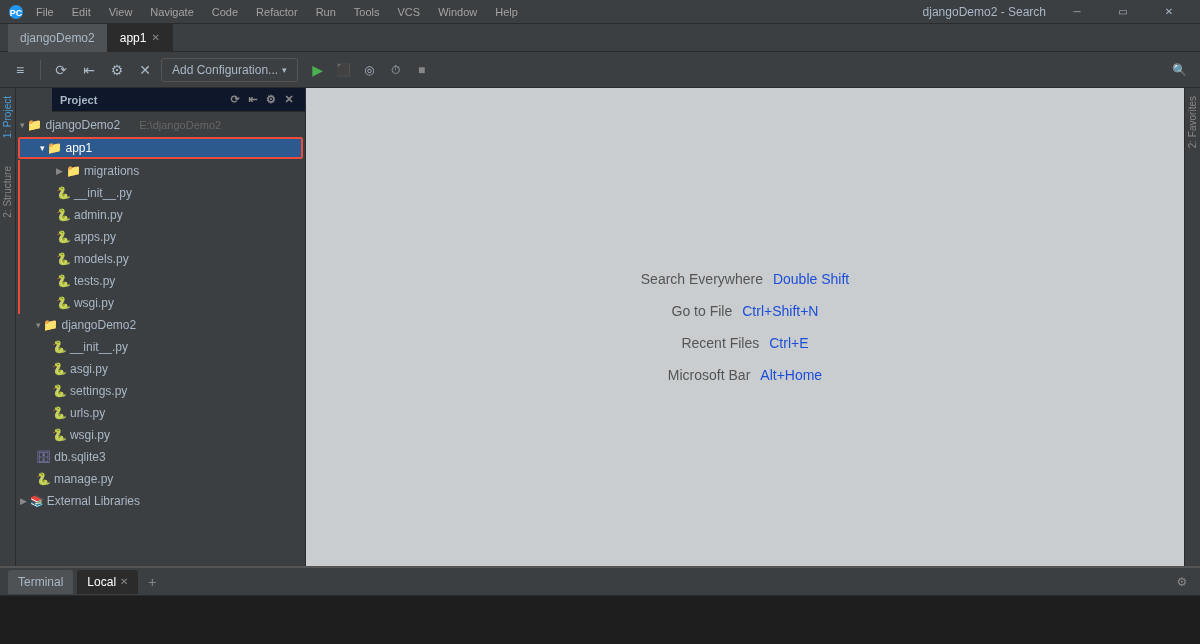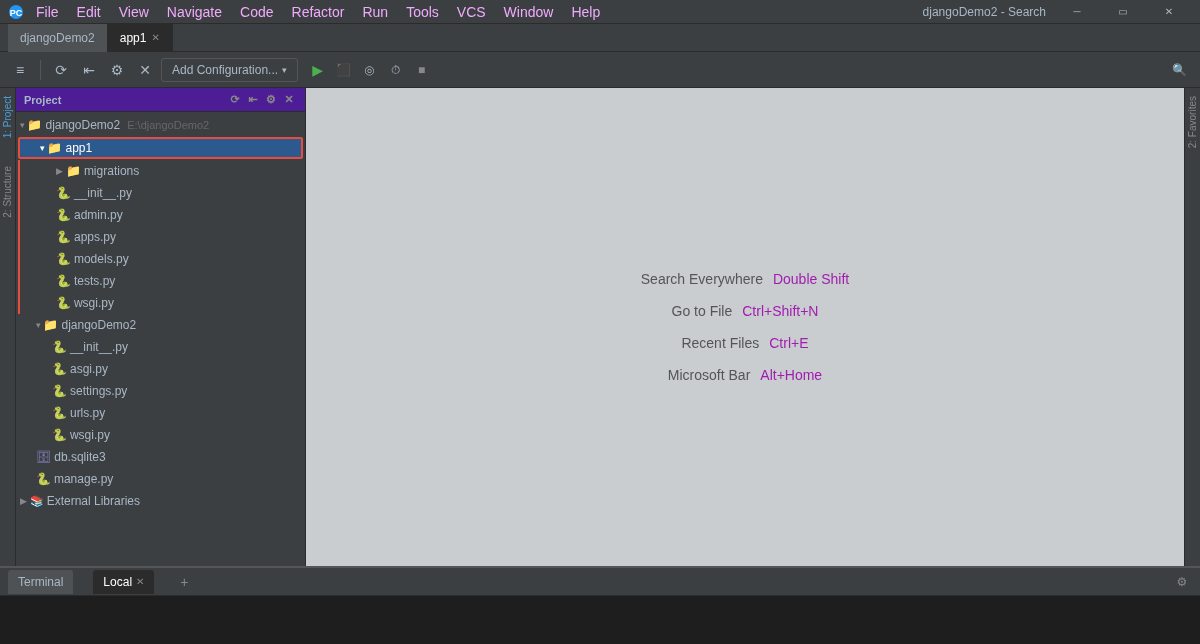--- a/index.html
+++ b/index.html
@@ -8,21 +8,21 @@
     
     #title-bar {
       height: 24px;
       background: #3c3f41;
       display: flex;
       align-items: center;
       padding: 0 8px;
       border-bottom: 1px solid #2b2b2b;
     }
     #menu-bar { display: flex; align-items: center; gap: 2px; flex: 1; }
-    .menu-item { padding: 2px 8px; color: #f0abfc; font-size: 14px; cursor: pointer; border-radius: 2px; }
+    .menu-item { padding: 2px 8px; color: #a3a3a3; font-size: 11px; cursor: pointer; border-radius: 2px; }
     #window-title { color: #a9b7c6; font-size: 12px; margin-left: 20px; }
     #window-controls { display: flex; gap: 0; margin-left: auto; }
     .win-btn { width: 46px; height: 30px; display: flex; align-items: center; justify-content: center; cursor: pointer; color: #a9b7c6; font-size: 10px; }
 
     
     #tab-bar {
       height: 28px;
       background: #3c3f41;
       display: flex;
       align-items: center;
@@ -81,26 +81,27 @@
       background: #3c3f41;
       display: flex;
       flex-direction: column;
       border-right: 1px solid #2b2b2b;
     }
     #project-header {
       height: 24px;
       display: flex;
       align-items: center;
       padding: 0 8px;
-      background: #4c1d95;
+      background: #0f172a;
       font-size: 11px;
       font-weight: bold;
       color: #a9b7c6;
       gap: 12px;
       border-bottom: 1px solid #2b2b2b;
+      margin-left: 36px;
     }
     #project-header-icons { display: flex; gap: 2px; margin-left: auto; }
     .proj-icon-btn { width: 16px; height: 16px; display: flex; align-items: center; justify-content: center; cursor: pointer; color: #888; font-size: 11px; }
     #project-tree { overflow-y: auto; flex: 1; padding: 2px 0; }
     .tree-item {
       display: flex; align-items: center;
       height: 22px;
       padding-left: 4px;
       cursor: pointer;
       color: #a9b7c6;
@@ -123,37 +124,37 @@
       justify-content: center;
       flex-direction: column;
       gap: 16px;
       background: #c9cdd0;
     }
     .shortcut-row {
       display: flex; align-items: flex-start; gap: 10px;
       font-size: 14px; color: #555;
     }
     .shortcut-label { color: #555; }
-    .shortcut-key { color: #a21caf; font-weight: normal; }
+    .shortcut-key { color: #1d4ed8; font-weight: normal; }
 
     
     #terminal-area {
       height: 185px;
       background: #2b2b2b;
       border-top: 2px solid #555;
       display: flex;
       flex-direction: column;
     }
     #terminal-tabs {
       height: 28px;
       background: #3c3f41;
       display: flex;
       align-items: center;
       padding: 0 8px;
-      gap: 20px;
+      gap: 4px;
       border-bottom: 1px solid #2b2b2b;
     }
     .term-tab {
       height: 24px; padding: 0 10px;
       display: flex; align-items: center; gap: 4px;
       background: #4e5254; color: #a9b7c6; font-size: 12px;
       cursor: pointer; border-radius: 3px 3px 0 0;
     }
     .term-tab.active { background: #2b2b2b; color: #fff; }
     #term-add-btn { width: 20px; height: 20px; display: flex; align-items: center; justify-content: center; cursor: pointer; color: #888; font-size: 14px; }
@@ -266,21 +267,21 @@
         <div class="proj-icon-btn">⚙</div>
         <div class="proj-icon-btn">✕</div>
       </div>
     </div>
     <div id="project-tree">
 
       <div class="tree-item" style="padding-left:4px;">
         <span style="color:#888;font-size:9px;">▾</span>
         <span style="color:#d4af37;">📁</span>
         <span>djangoDemo2</span>
-        <span style="color:#666; margin-left:4px; font-size:11px;">E:\djangoDemo2</span>
+        <span style="color:#666; margin-left:16px; font-size:11px;">E:\djangoDemo2</span>
       </div>
 
       <div class="tree-item selected highlighted-box" style="padding-left:20px; margin:1px 2px; border-color:#e74c3c;">
         <span style="color:#fff;font-size:9px;">▾</span>
         <span style="color:#d4af37;">📁</span>
         <span>app1</span>
       </div>
 
       <div class="tree-item" style="padding-left:36px; border-left:2px solid #e74c3c; margin-left:2px;">
         <span style="color:#888;font-size:9px;">▶</span>

